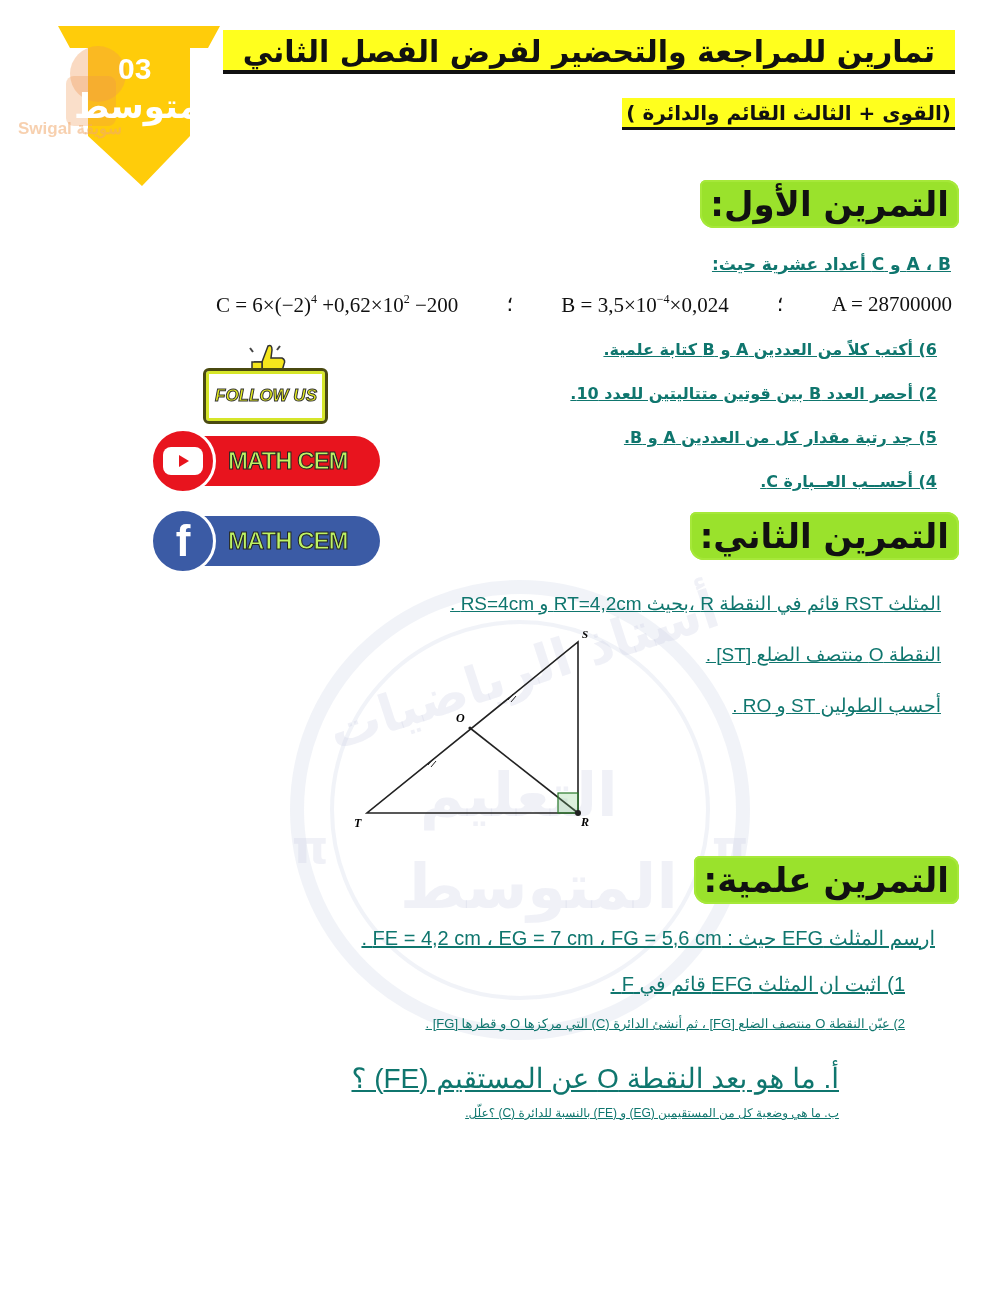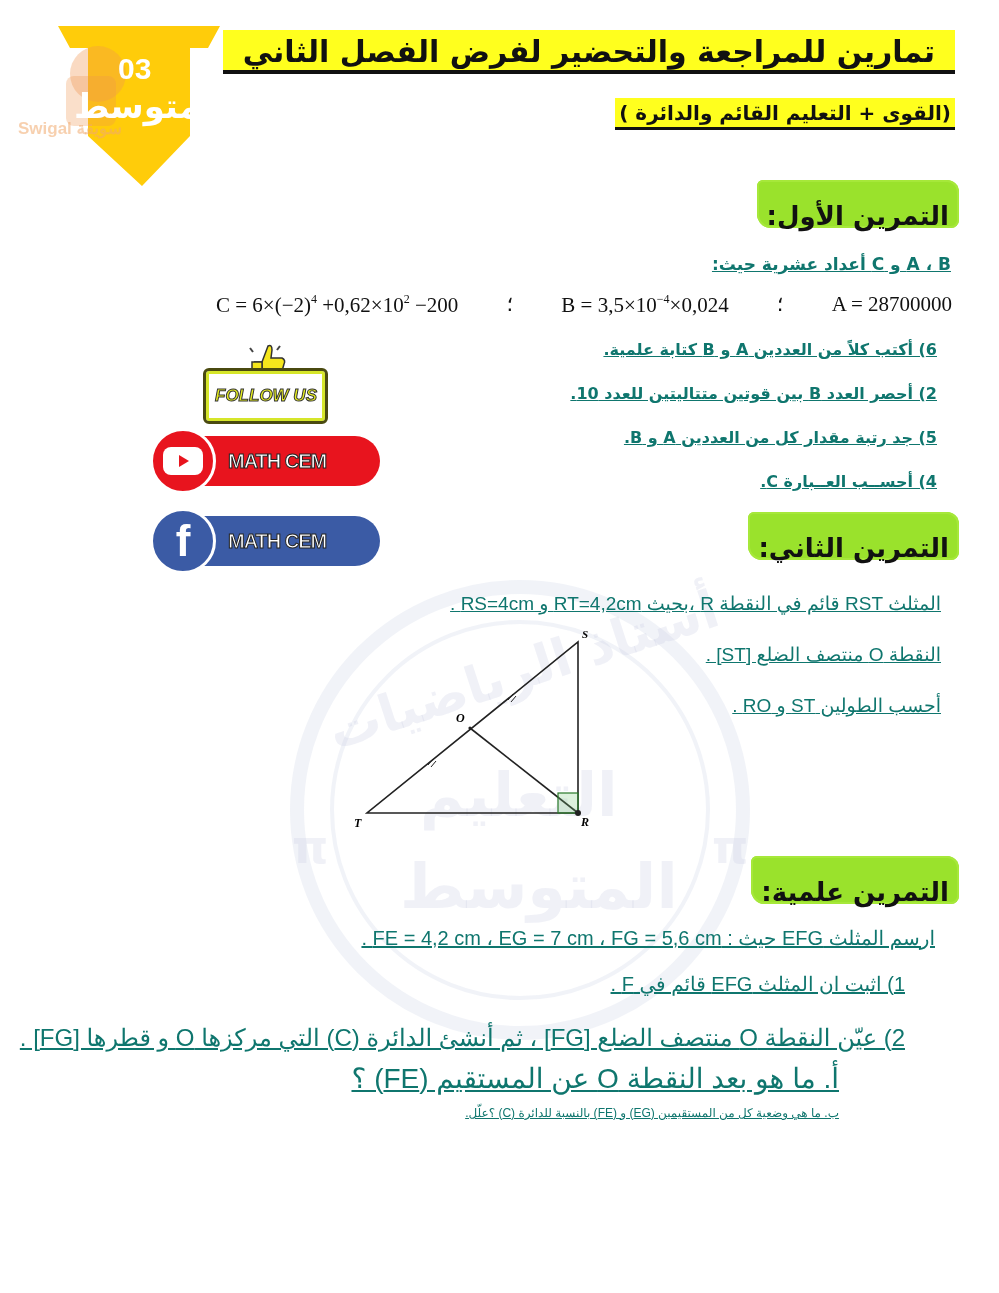--- a/index.html
+++ b/index.html
@@ -44,23 +44,23 @@
     padding: 0 20px; border-bottom: 4px solid #111; direction: rtl; white-space: nowrap;
   }
   .subtitle {
     position: absolute; right: 44px; top: 98px; height: 32px;
     background: #ffff1e; font-size: 20px; font-weight: bold; line-height: 30px;
     padding: 0 4px; border-bottom: 3px solid #111; direction: rtl; white-space: nowrap;
   }
 
   
   .ex-head {
-    position: absolute; right: 40px; height: 48px; padding: 12px 10px;
+    position: absolute; right: 40px; height: 48px; padding: 0 10px;
     background: #9ae22c; border-radius: 6px 12px 8px 14px;
-    font-size: 26px; font-weight: bold; line-height: 48px; direction: rtl; white-space: nowrap;
+    font-size: 34px; font-weight: bold; line-height: 48px; direction: rtl; white-space: nowrap;
     box-shadow: 0 0 0 2px #a6e83a inset;
   }
 
   .line {
     position: absolute; direction: rtl; white-space: nowrap; color: #0f766e; text-decoration: underline;
   }
   .arial { font-family: "Liberation Sans", sans-serif; }
   .bold { font-weight: bold; }
 
   .math {
@@ -80,21 +80,21 @@
     position: absolute; left: 210px; top: 386px; width: 112px; text-align: center;
     font-family: "Liberation Sans", sans-serif; font-weight: bold; font-style: italic; font-size: 17px;
     color: #e8f020; -webkit-text-stroke: 1px #333;
   }
   .thumb {
     position: absolute; left: 244px; top: 340px; width: 44px; height: 44px;
   }
   .social-pill {
     position: absolute; left: 180px; height: 50px; width: 200px; border-radius: 25px;
     display: flex; align-items: center; padding-left: 48px;
-    font-family: "Liberation Sans", sans-serif; font-weight: bold; font-size: 20px; color: #ffffff;
+    font-family: "Liberation Sans", sans-serif; font-weight: bold; font-size: 24px; color: #bef264;
     -webkit-text-stroke: 1px #222; letter-spacing: -1px;
   }
   .social-circle {
     position: absolute; left: 150px; width: 66px; height: 66px; border-radius: 50%;
     border: 3px solid #fff; display: flex; align-items: center; justify-content: center;
   }
 
   
   .diagram { position: absolute; left: 340px; top: 620px; width: 270px; height: 220px; }
 </style>
@@ -112,21 +112,21 @@
 <svg class="badge" viewBox="0 0 162 162">
   <polygon points="0,0 162,0 150,22 132,22 132,110 84,160 30,110 30,22 12,22" fill="#ffcc0a"></polygon>
   <circle cx="40" cy="48" r="28" fill="rgba(240,150,80,0.35)"></circle>
   <rect x="8" y="50" width="50" height="50" rx="8" fill="rgba(240,150,80,0.3)"></rect>
 </svg>
 <div class="badge-num">03</div>
 <div class="badge-level">متوسط</div>
 <div class="badge-wm">Swigal سويقة</div>
 
 <div class="title">تمارين للمراجعة والتحضير لفرض الفصل الثاني</div>
-<div class="subtitle">(القوى + التعليم القائم والدائرة )</div>
+<div class="subtitle">(القوى + الثالث القائم والدائرة )</div>
 
 <div class="ex-head" style="top:180px;">التمرين الأول:</div>
 <div class="line bold" style="right:48px; top:254px; font-size:17px;">A ، B و C أعداد عشرية حيث:</div>
 
 <div class="math">
   <span><span>C = 6×(−2)</span><sup>4</sup><span> +0,62×10</span><sup>2</sup><span> −200</span></span>
   <span>؛</span>
   <span><span>B = 3,5×10</span><sup>−4</sup><span>×0,024</span></span>
   <span>؛</span>
   <span>A = 28700000</span>
@@ -180,15 +180,15 @@
   <line x1="171" y1="82" x2="176" y2="76" stroke="#222" stroke-width="1"></line>
   <text x="242" y="18" font-family="Liberation Serif, serif" font-style="italic" font-weight="bold" font-size="11">S</text>
   <text x="116" y="102" font-family="Liberation Serif, serif" font-style="italic" font-weight="bold" font-size="12">O</text>
   <text x="14" y="207" font-family="Liberation Serif, serif" font-style="italic" font-weight="bold" font-size="12">T</text>
   <text x="241" y="206" font-family="Liberation Serif, serif" font-style="italic" font-weight="bold" font-size="12">R</text>
 </svg>
 
 <div class="ex-head" style="top:856px;">التمرين علمية:</div>
 <div class="line arial" style="right:64px; top:926px; font-size:20px;">ارسم المثلث EFG حيث : FE = 4,2 cm ، EG = 7 cm ، FG = 5,6 cm .</div>
 <div class="line arial" style="right:94px; top:972px; font-size:20px;">1)  اثبت ان المثلث EFG قائم في F .</div>
-<div class="line arial" style="right:94px; top:1016px; font-size:24px;margin-top:8px;">2)  عيّن النقطة O منتصف الضلع [FG] ، ثم أنشئ الدائرة (C) التي مركزها O و قطرها [FG] .</div>
+<div class="line arial" style="right:94px; top:1016px; font-size:13px;">2)  عيّن النقطة O منتصف الضلع [FG] ، ثم أنشئ الدائرة (C) التي مركزها O و قطرها [FG] .</div>
 <div class="line arial" style="right:160px; top:1062px; font-size:28px;">أ.   ما هو بعد النقطة O عن المستقيم (FE) ؟</div>
 <div class="line arial" style="right:160px; top:1106px; font-size:12px;">ب. ما هي وضعية كل من المستقيمين (EG) و (FE) بالنسبة للدائرة (C) ؟علّل.</div>
 
 </body></html>

